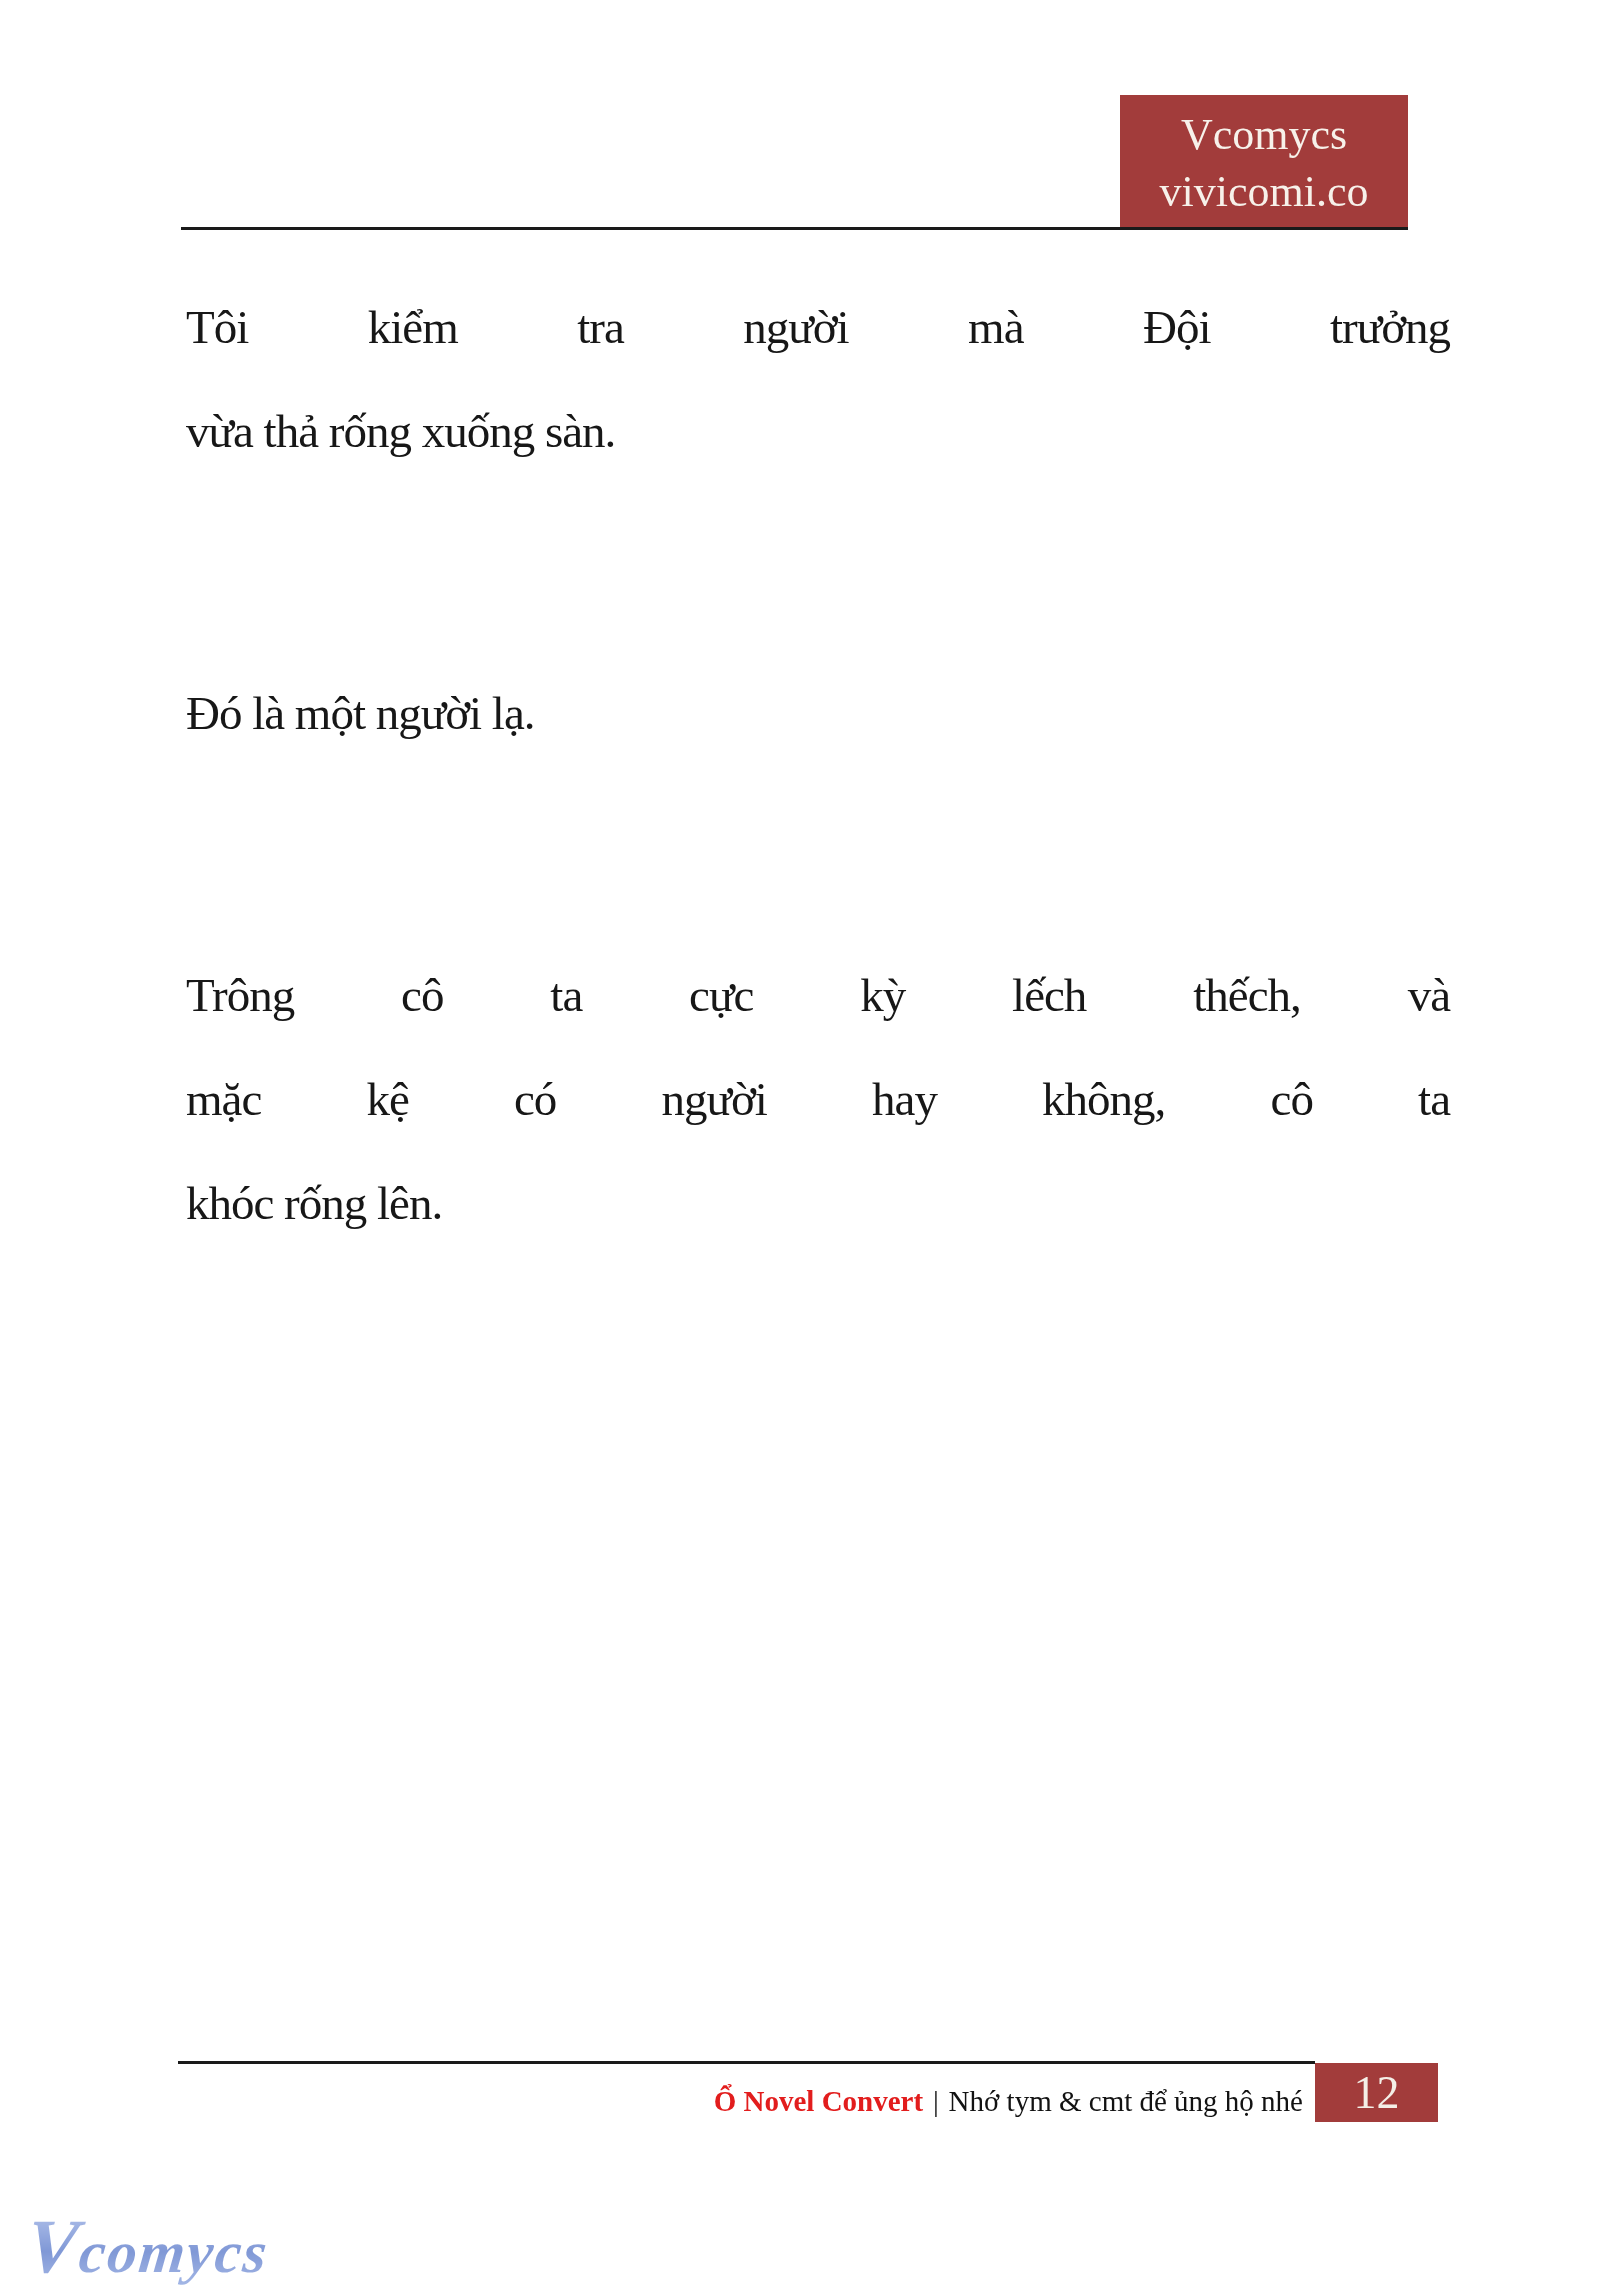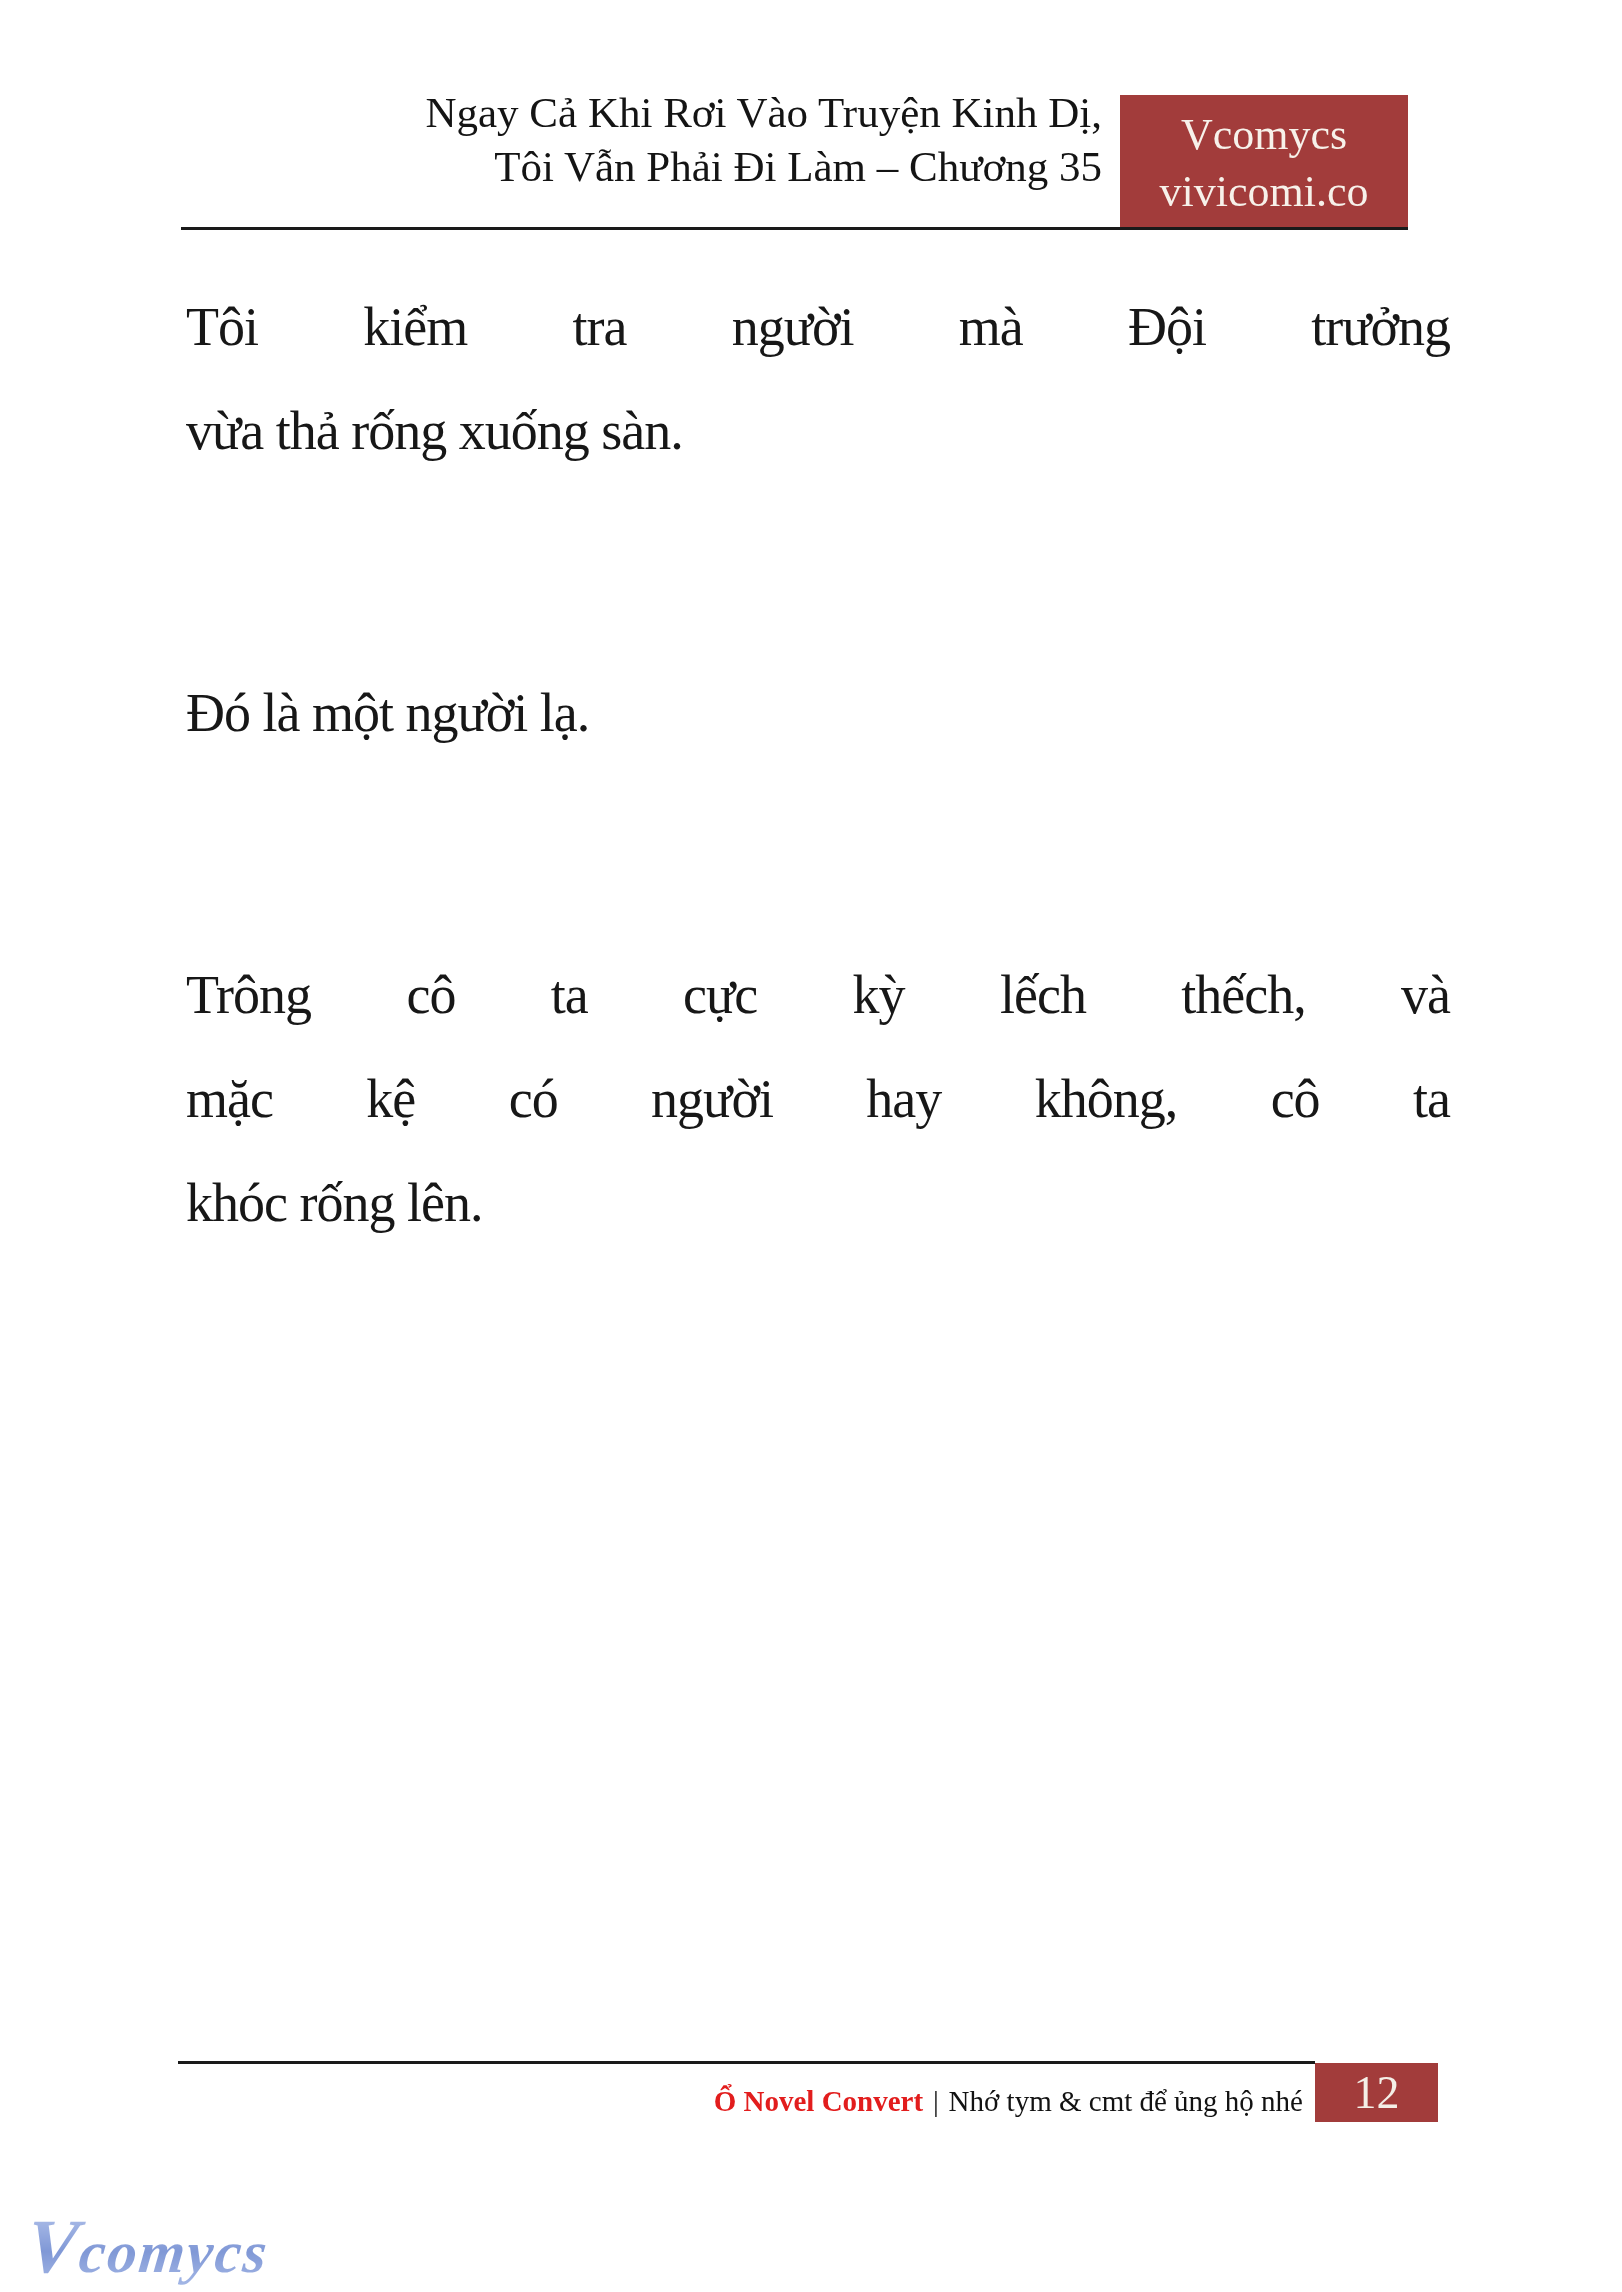--- a/index.html
+++ b/index.html
@@ -48,21 +48,21 @@
     background: #1a1a1a;
   }
 
   
   .body-text {
     position: absolute;
     left: 186px;
     top: 275px;
     width: 1264px;
     color: var(--body-text, #171717);
-    font-size: 54px;
+    font-size: 47px;
     line-height: 104px;
     letter-spacing: -1px;
   }
   .para { margin: 0 0 178px 0; }
   .para:last-child { margin-bottom: 0; }
   .line { text-align: left; }
   .line.stretch {
     text-align: justify;
     text-align-last: justify;
     text-justify: inter-word;
@@ -122,24 +122,20 @@
     background-clip: text;
     color: transparent;
   }
   .watermark::first-letter { font-size: 1.3em; }
 </style>
 </head>
 <body>
 
 <div class="page">
 
-  <div class="header-title">
-    <div>Ngay Cả Khi Rơi Vào Truyện Kinh Dị,</div>
-    <div>Tôi Vẫn Phải Đi Làm – Chương 35</div>
-  </div>
   <div class="brand-box">
     <div>Vcomycs</div>
     <div>vivicomi.co</div>
   </div>
   <div class="header-rule"></div>
 
   <div class="body-text">
     <div class="para">
       <div class="line stretch">Tôi kiểm tra người mà Đội trưởng</div>
       <div class="line">vừa thả rống xuống sàn.</div>

